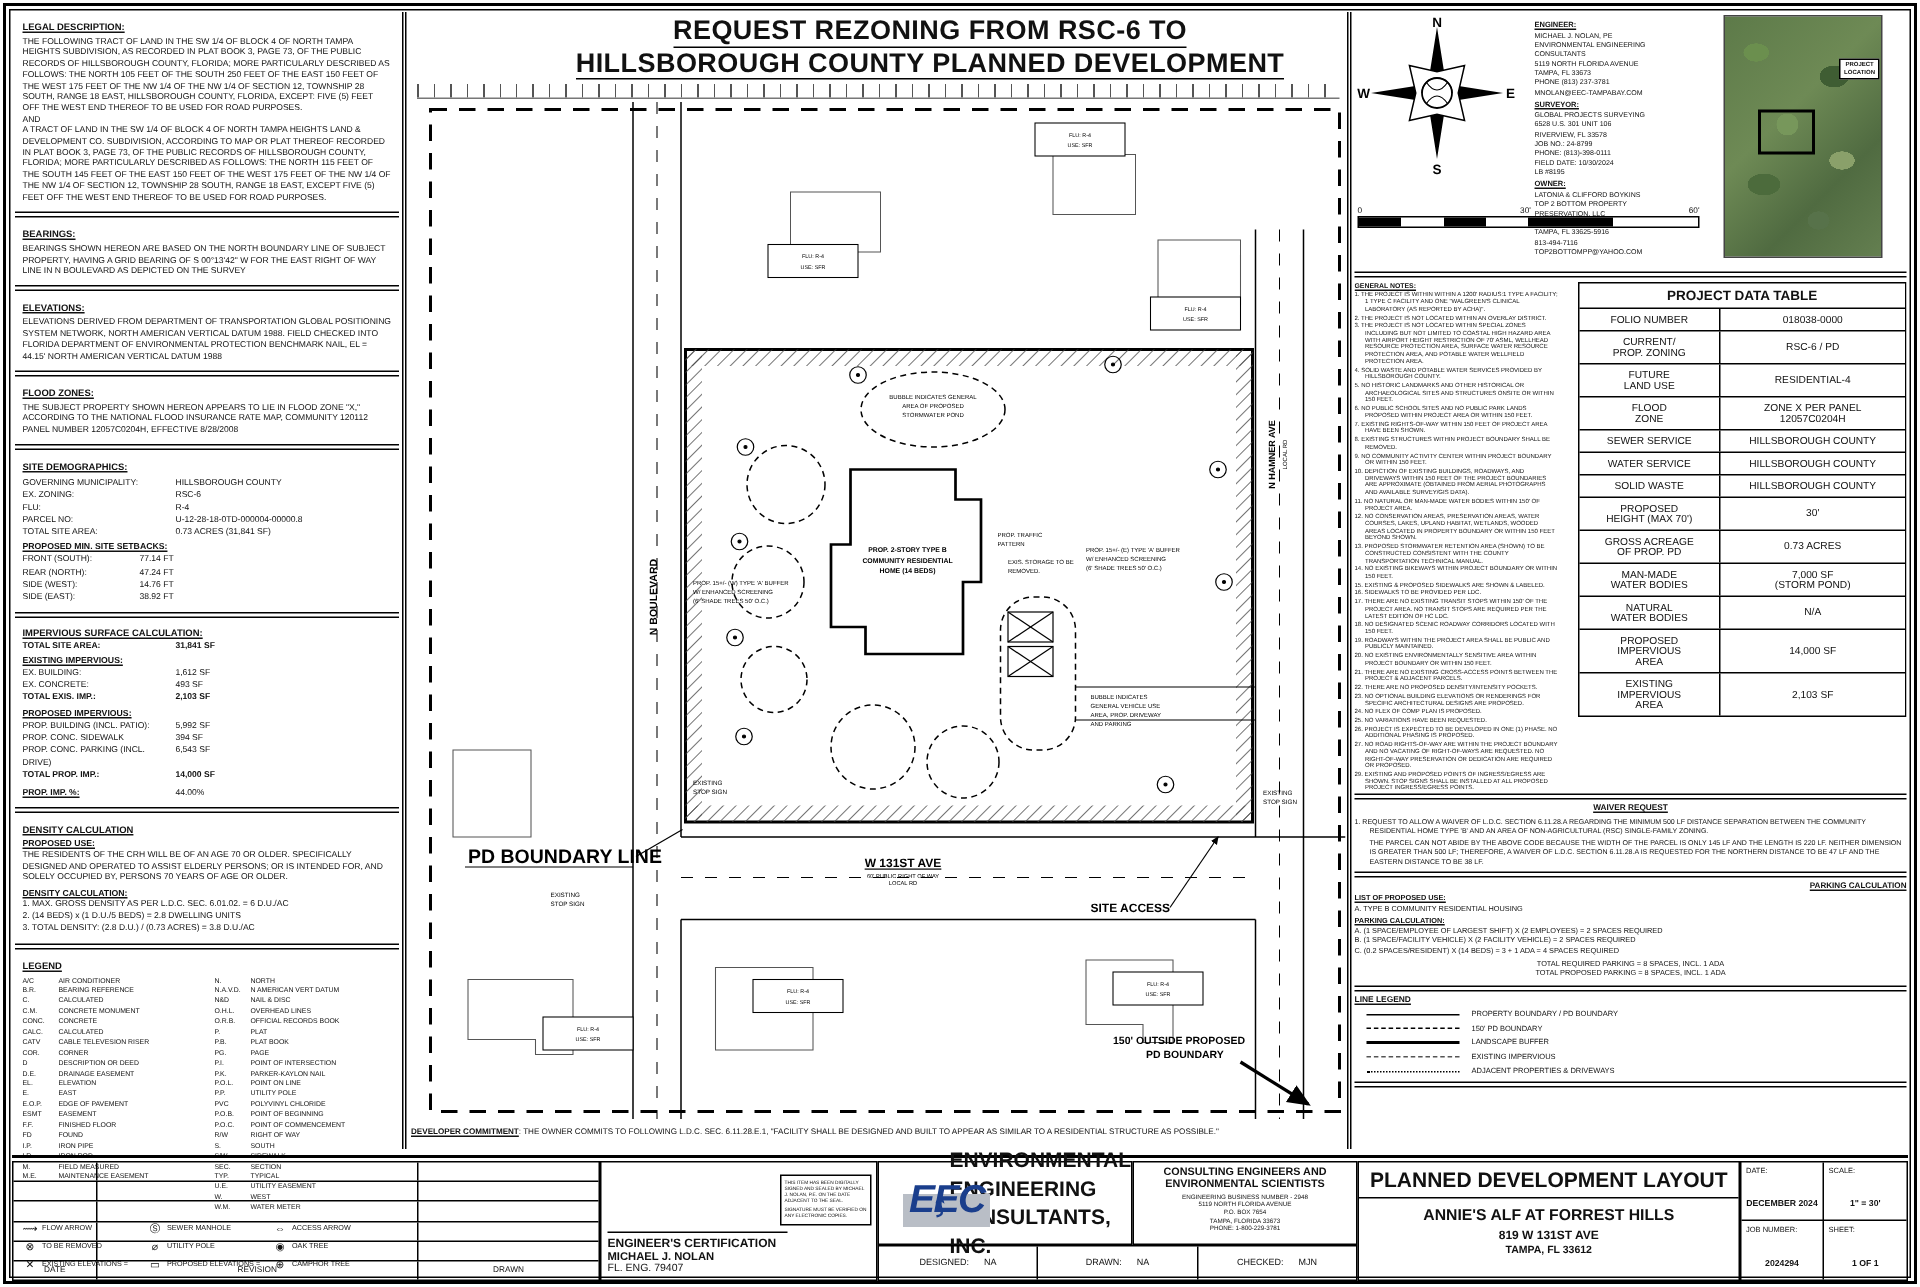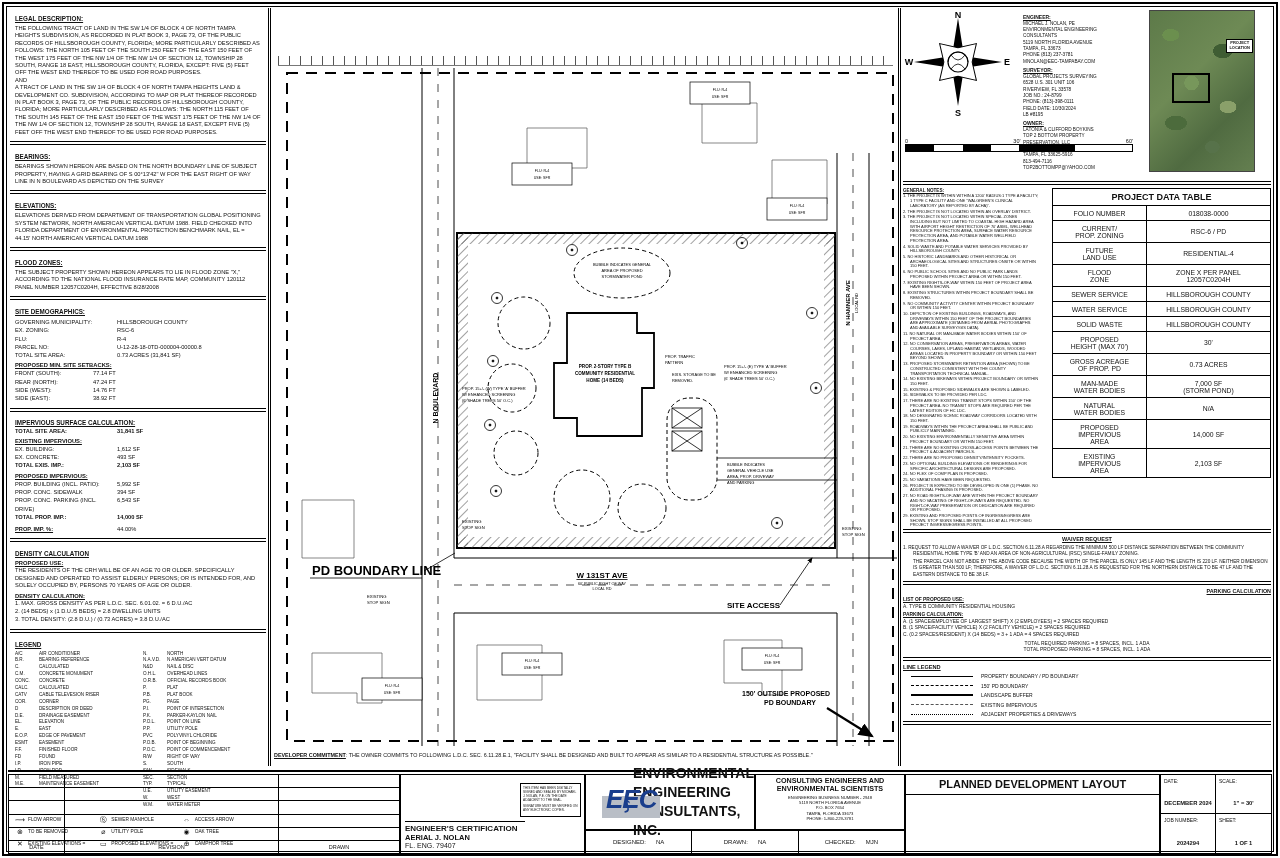--- a/index.html
+++ b/index.html
@@ -123,21 +123,21 @@
   .eec-logo .txt{position:absolute;left:4px;top:2px;font-size:26px;font-weight:bold;font-style:italic;color:#1a3e8c;letter-spacing:-1px;}
   .eec-logo .arrow{position:absolute;right:-4px;bottom:6px;color:#1a3e8c;font-size:16px;font-weight:bold;transform:rotate(-12deg);}
   .eec-name{font-size:14px;font-weight:bold;line-height:1.35;margin-left:6px;}
   .consult{left:747px;top:2px;width:150px;height:56px;text-align:center;}
   .consult .c1{font-size:7.2px;font-weight:bold;line-height:1.15;margin-top:2px;}
   .consult .c2{font-size:4.2px;line-height:1.3;margin-top:1px;}
   .dcd{left:577px;top:58px;width:320px;height:24px;display:flex;}
   .dcd .cell{flex:1;border-right:1px solid #000;display:flex;align-items:center;justify-content:center;gap:10px;font-size:6px;}
   .dcd .cell:last-child{border-right:none;}
   .layoutblk{left:897px;top:2px;width:255px;height:80px;}
-  .layout-title{border-bottom:1.5px solid #000;text-align:center;font-size:11px;font-weight:bold;padding:3px 0 4px 0;}
+  .layout-title{border-bottom:1.5px solid #000;text-align:center;font-size:14px;font-weight:bold;padding:3px 0 4px 0;}
   .proj-name{text-align:center;}
   .proj-name .n1{font-size:10.5px;font-weight:bold;margin-top:5px;}
   .proj-name .n2{font-size:8px;font-weight:bold;margin-top:3px;}
   .proj-name .n3{font-size:7px;font-weight:bold;margin-top:2px;}
   .metablk{left:1152px;top:2px;width:112px;height:80px;display:flex;flex-wrap:wrap;}
   .meta-cell{width:50%;height:50%;box-sizing:border-box;border-right:1px solid #000;border-bottom:1px solid #000;
       display:flex;flex-direction:column;align-items:center;justify-content:space-between;padding:3px 1px;}
   .meta-cell:nth-child(2n){border-right:none;}
   .meta-cell:nth-child(3),.meta-cell:nth-child(4){border-bottom:none;}
   .meta-cell .ml{font-size:5px;align-self:flex-start;padding-left:2px;}
@@ -145,20 +145,24 @@
 </style>
 </head>
 <body>
 
 <div class="sheet">
   <div class="frame"></div>
   <div class="frame2"></div>
   <div class="vrule" style="left:268px;height:758px;"></div>
   <div class="vrule" style="left:898px;height:758px;"></div>
 
+  <div class="main-title">
+    <span>REQUEST REZONING FROM RSC-6 TO</span><br>
+    <span>HILLSBOROUGH COUNTY PLANNED DEVELOPMENT</span>
+  </div>
 
   <div class="left-col">
     <div class="sec">
       <div class="h">LEGAL DESCRIPTION:</div>
       <div class="p">THE FOLLOWING TRACT OF LAND IN THE SW 1/4 OF BLOCK 4 OF NORTH TAMPA HEIGHTS SUBDIVISION, AS RECORDED IN PLAT BOOK 3, PAGE 73, OF THE PUBLIC RECORDS OF HILLSBOROUGH COUNTY, FLORIDA; MORE PARTICULARLY DESCRIBED AS FOLLOWS: THE NORTH 105 FEET OF THE SOUTH 250 FEET OF THE EAST 150 FEET OF THE WEST 175 FEET OF THE NW 1/4 OF THE NW 1/4 OF SECTION 12, TOWNSHIP 28 SOUTH, RANGE 18 EAST, HILLSBOROUGH COUNTY, FLORIDA, EXCEPT: FIVE (5) FEET OFF THE WEST END THEREOF TO BE USED FOR ROAD PURPOSES.
 AND
 A TRACT OF LAND IN THE SW 1/4 OF BLOCK 4 OF NORTH TAMPA HEIGHTS LAND &amp; DEVELOPMENT CO. SUBDIVISION, ACCORDING TO MAP OR PLAT THEREOF RECORDED IN PLAT BOOK 3, PAGE 73, OF THE PUBLIC RECORDS OF HILLSBOROUGH COUNTY, FLORIDA;  MORE PARTICULARLY DESCRIBED AS FOLLOWS: THE NORTH 115 FEET OF THE SOUTH 145 FEET OF THE EAST 150 FEET OF THE WEST 175 FEET OF THE NW 1/4 OF THE NW 1/4 OF SECTION 12, TOWNSHIP 28 SOUTH, RANGE 18 EAST, EXCEPT FIVE (5) FEET OFF THE WEST END THEREOF TO BE USED FOR ROAD PURPOSES.</div>
     </div>
     <div class="hr2"></div>
     <div class="sec">
@@ -983,21 +987,21 @@
       <div class="rev-row">
         <div class="rc rcA">DATE</div>
         <div class="rc rcB">REVISION</div>
         <div class="rc rcC">DRAWN</div>
       </div>
     </div>
 
     <div class="fbox cert">
       <div class="cert-inner">
         <div class="l1">ENGINEER'S CERTIFICATION</div>
-        <div class="l2">AERIAL J. NOLAN</div>
+        <div class="l2">MICHAEL J. NOLAN</div>
         <div class="l3">FL. ENG. 79407</div>
       </div>
       <div class="signote">
         <p>THIS ITEM HAS BEEN DIGITALLY SIGNED AND SEALED BY MICHAEL J. NOLAN, P.E. ON THE DATE ADJACENT TO THE SEAL.</p>
         <p>SIGNATURE MUST BE VERIFIED ON ANY ELECTRONIC COPIES.</p>
       </div>
     </div>
 
     <div class="fbox eec">
       <div class="eec-logo">
@@ -1030,20 +1034,25 @@
         <span>NA</span>
       </div>
       <div class="cell">
         <span>CHECKED:</span>
         <span>MJN</span>
       </div>
     </div>
 
     <div class="fbox layoutblk">
       <div class="layout-title">PLANNED DEVELOPMENT LAYOUT</div>
+      <div class="proj-name">
+        <div class="n1">ANNIE'S ALF AT FORREST HILLS</div>
+        <div class="n2">819 W 131ST AVE</div>
+        <div class="n3">TAMPA, FL 33612</div>
+      </div>
     </div>
 
     <div class="fbox metablk">
       <div class="meta-cell">
         <span class="ml">DATE:</span>
         <span class="mv">DECEMBER 2024</span>
       </div>
       <div class="meta-cell">
         <span class="ml">SCALE:</span>
         <span class="mv">1" = 30'</span>

